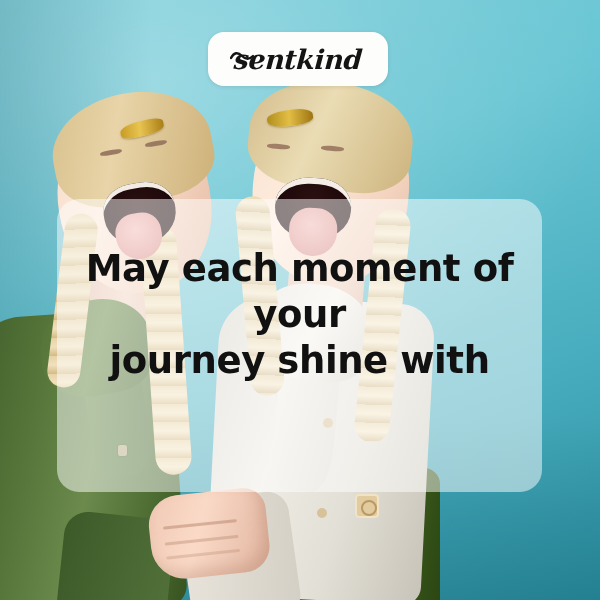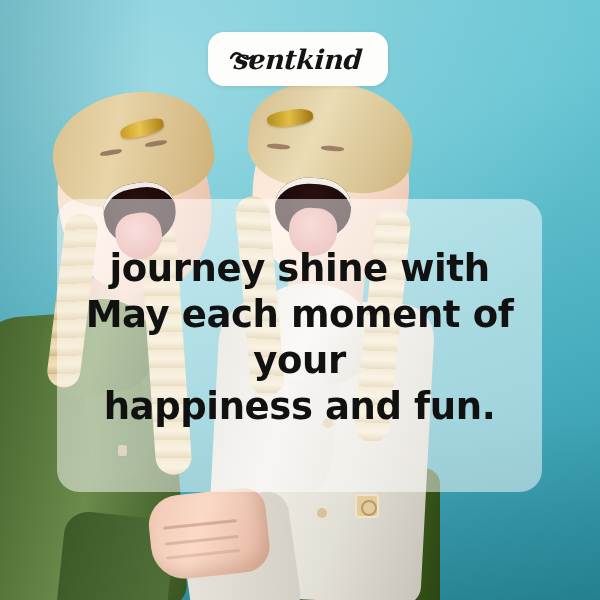--- a/index.html
+++ b/index.html
@@ -430,18 +430,17 @@
 
   <div class="logo-pill">
     <svg class="logo-tilde" viewBox="0 0 24 12">
       <path d="M1 7 C4 1, 8 1, 12 5 C15 8, 19 9, 23 5" fill="none" stroke="#141414" stroke-width="2.4" stroke-linecap="round"></path>
     </svg>
     <span class="logo-wordmark">sentkind</span>
   </div>
 
   <div class="quote-overlay"></div>
   <div class="quote-text">
+    <div>May each moment of your</div>
     <div>journey shine with</div>
-    <div>May each moment of your</div>
-    <div>happiness and fun.</div>
   </div>
 
 </div>
 
 </body></html>

